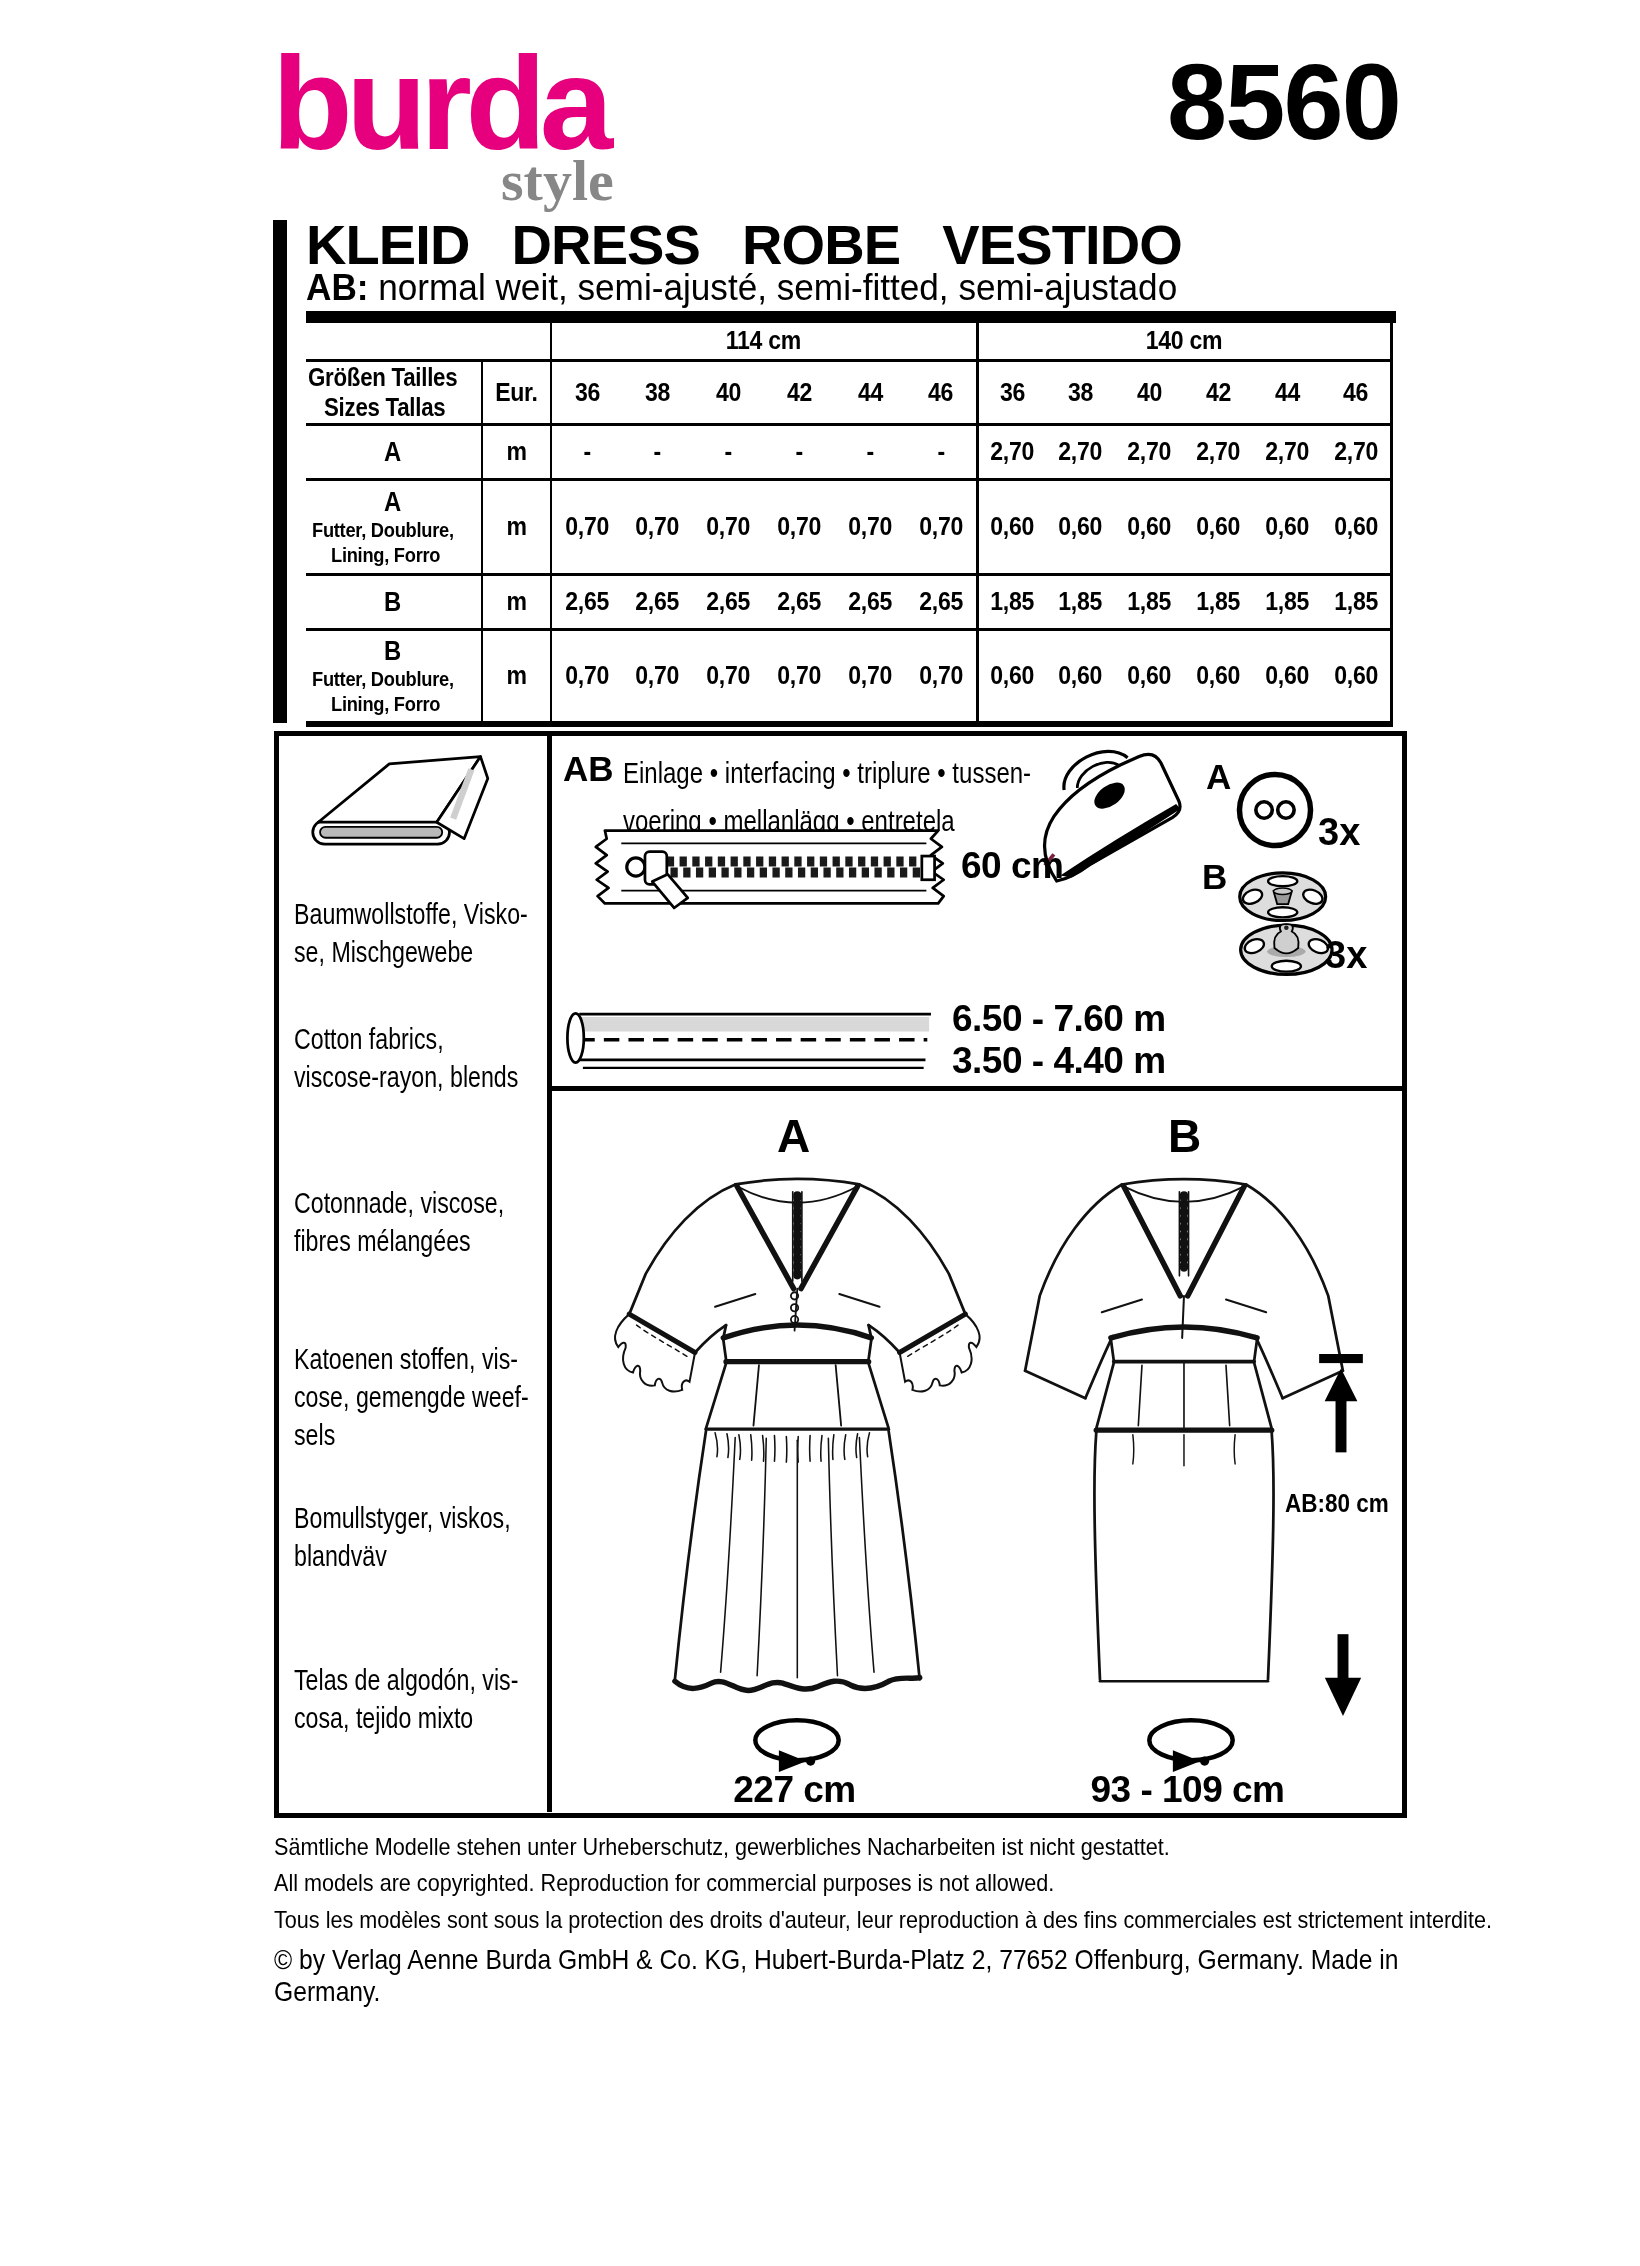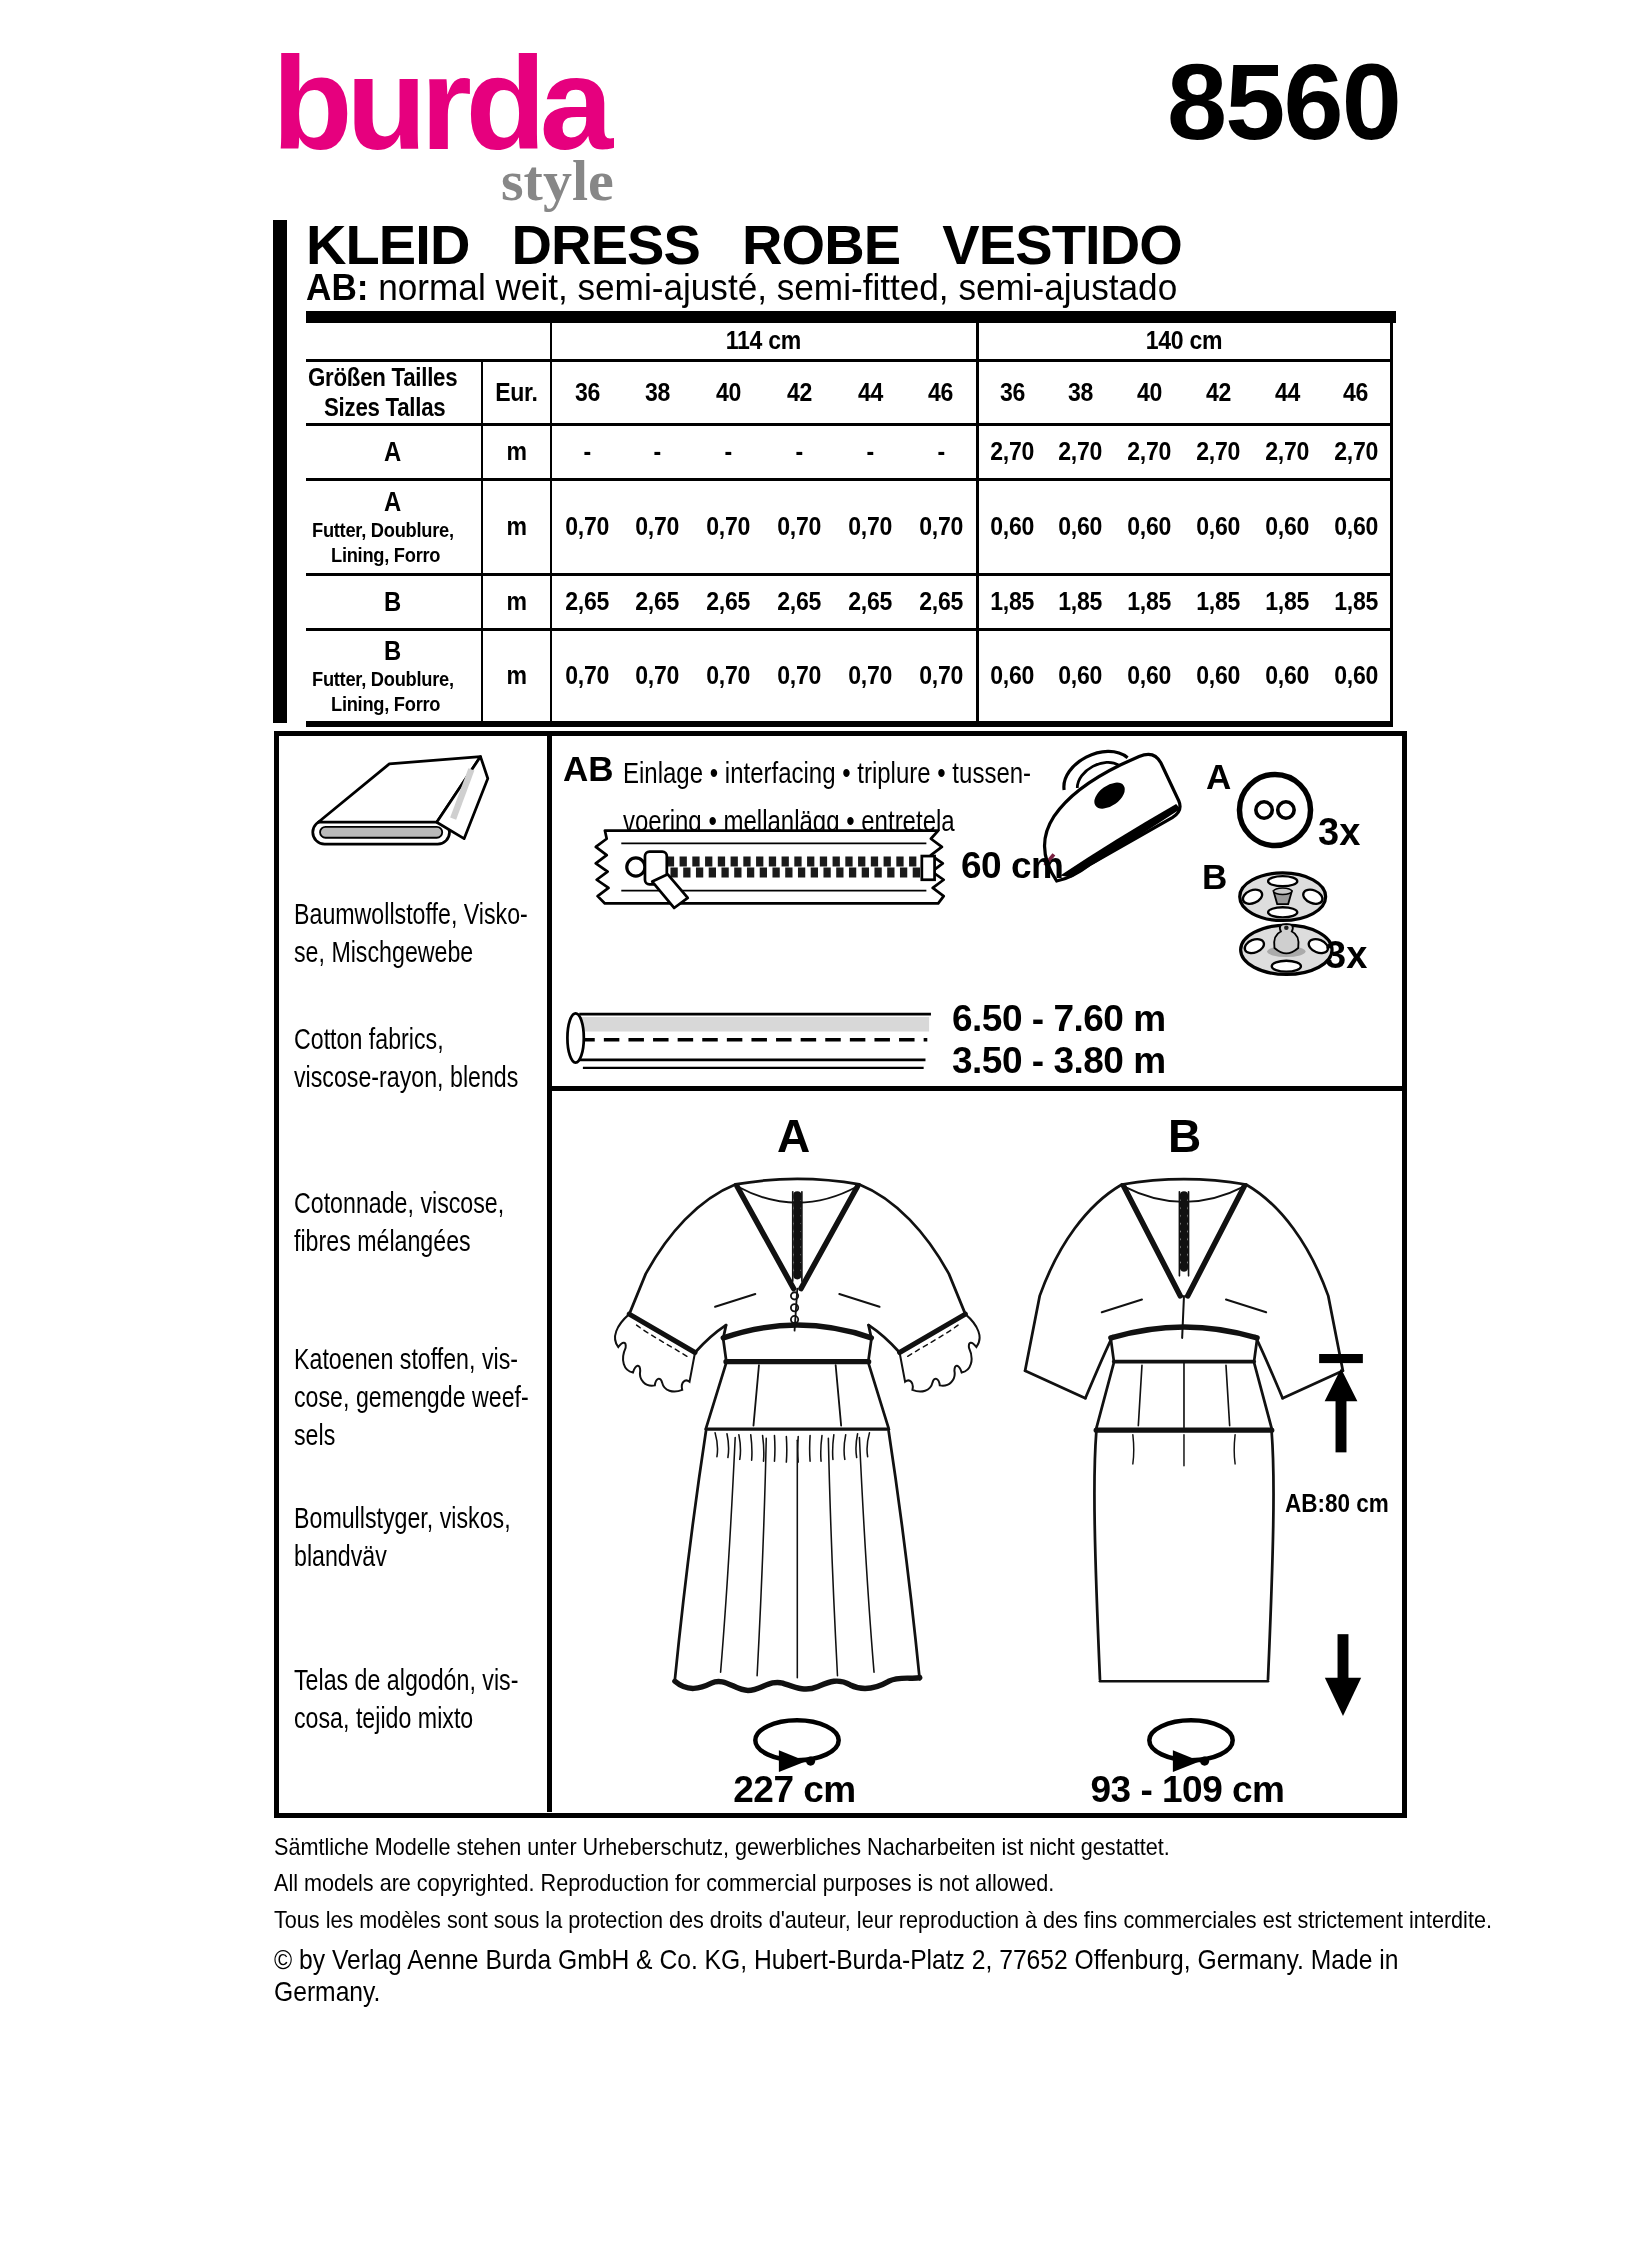--- a/index.html
+++ b/index.html
@@ -266,21 +266,21 @@
 
   <svg class="abs" style="left:557px;top:996px;" width="388" height="82" viewBox="0 0 425 90">
     <line x1="24" y1="20" x2="410" y2="20" stroke="#000" stroke-width="3"></line>
     <rect x="24" y="23" width="384" height="16" fill="#d8d8d8"></rect>
     <line x1="24" y1="48" x2="406" y2="48" stroke="#000" stroke-width="4" stroke-dasharray="17 10"></line>
     <line x1="24" y1="70" x2="404" y2="70" stroke="#000" stroke-width="3"></line>
     <line x1="28" y1="79" x2="402" y2="79" stroke="#000" stroke-width="2.5"></line>
     <ellipse cx="20" cy="46" rx="9" ry="27" fill="#fff" stroke="#000" stroke-width="3"></ellipse>
   </svg>
   <div class="abs meas" style="left:952px;top:998px;">6.50 - 7.60 m</div>
-  <div class="abs meas" style="left:952px;top:1040px;">3.50 - 3.80 m</div>
+  <div class="abs meas" style="left:952px;top:1040px;">3.50 - 4.40 m</div>
 
   <div class="abs vlabel" style="left:777px;top:1109px;">A</div>
   <div class="abs vlabel" style="left:1168px;top:1109px;">B</div>
 
   <svg class="abs" style="left:598px;top:1168px;" width="384" height="548" viewBox="0 0 420 600">
     <g fill="none" stroke="#111" stroke-width="3" stroke-linecap="round">
       <path d="M150,18 Q218,6 286,18"></path>
       <path d="M152,20 Q218,56 284,20" stroke-width="2"></path>
       <line x1="213" y1="26" x2="213" y2="124" stroke-width="1.8"></line>
       <line x1="223" y1="26" x2="223" y2="124" stroke-width="1.8"></line>

